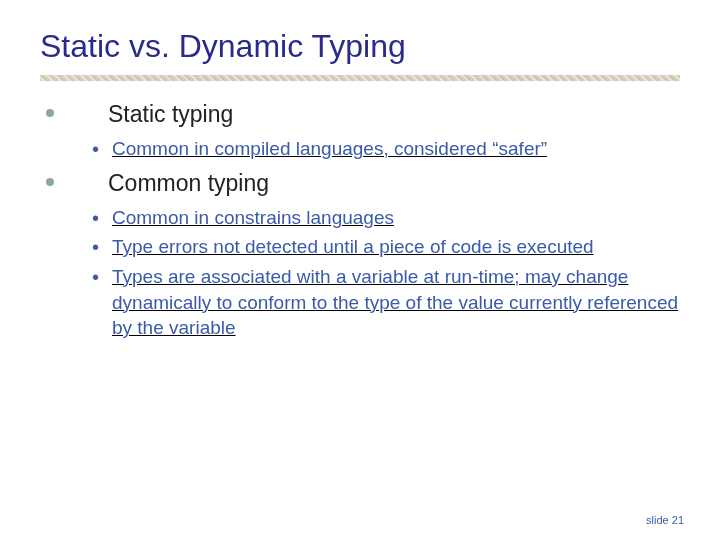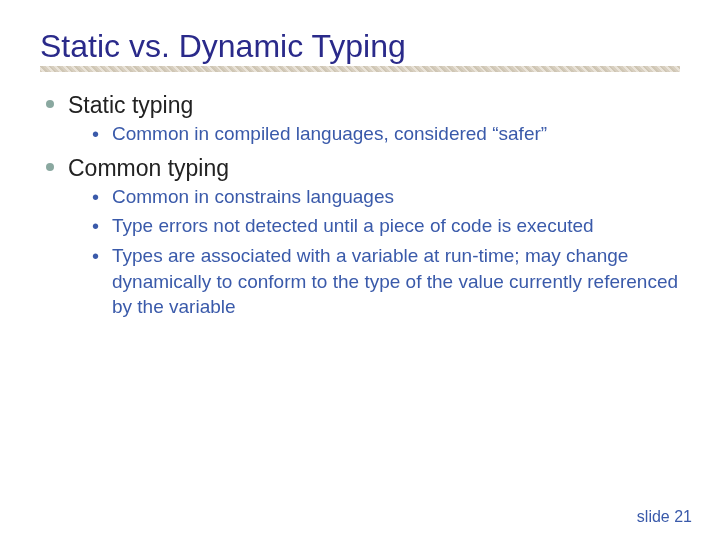--- a/index.html
+++ b/index.html
@@ -11,21 +11,21 @@
     position: relative;
     overflow: hidden;
   }
   .slide {
     padding: 28px 40px 0 40px;
   }
   .title {
     color: #2a2a8a;
     font-size: 32px;
     font-weight: normal;
-    margin-bottom: 1px;
+    margin-bottom: 10px;
   }
   .divider {
     height: 6px;
     width: 100%;
     background-image: repeating-linear-gradient(45deg,
       #b8a88c 0, #b8a88c 2px,
       #d8ccb8 2px, #d8ccb8 4px,
       #a89878 4px, #a89878 6px);
     opacity: 0.55;
     margin-bottom: 18px;
@@ -46,24 +46,27 @@
     top: 10px;
     width: 8px;
     height: 8px;
     border-radius: 50%;
     background: #8aa8a0;
   }
   .l1-text {
     color: #222;
     font-size: 23px;
     line-height: 1.35;
+    margin-left: 40px;
   }
   ul.level2 {
     list-style: none;
     padding-left: 24px;
+    margin-top: 6px;
+    text-decoration: underline;
   }
   ul.level2 > li {
     position: relative;
     padding-left: 20px;
     margin-bottom: 4px;
   }
   ul.level2 > li::before {
     content: "•";
     position: absolute;
     left: 0;
@@ -73,23 +76,23 @@
     line-height: 1.3;
   }
   .l2-text {
     color: #3a5aaa;
     font-size: 19px;
     line-height: 1.35;
   }
   .footer {
     position: absolute;
     bottom: 14px;
-    right: 28px;
+    right: 36px;
     color: #3a5aaa;
-    font-size: 16px;
+    font-size: 11px;
   }
 </style>
 </head>
 <body>
 
 <div class="slide">
   <h1 class="title">Static vs. Dynamic Typing</h1>
   <div class="divider"></div>
 
   <ul class="level1">

